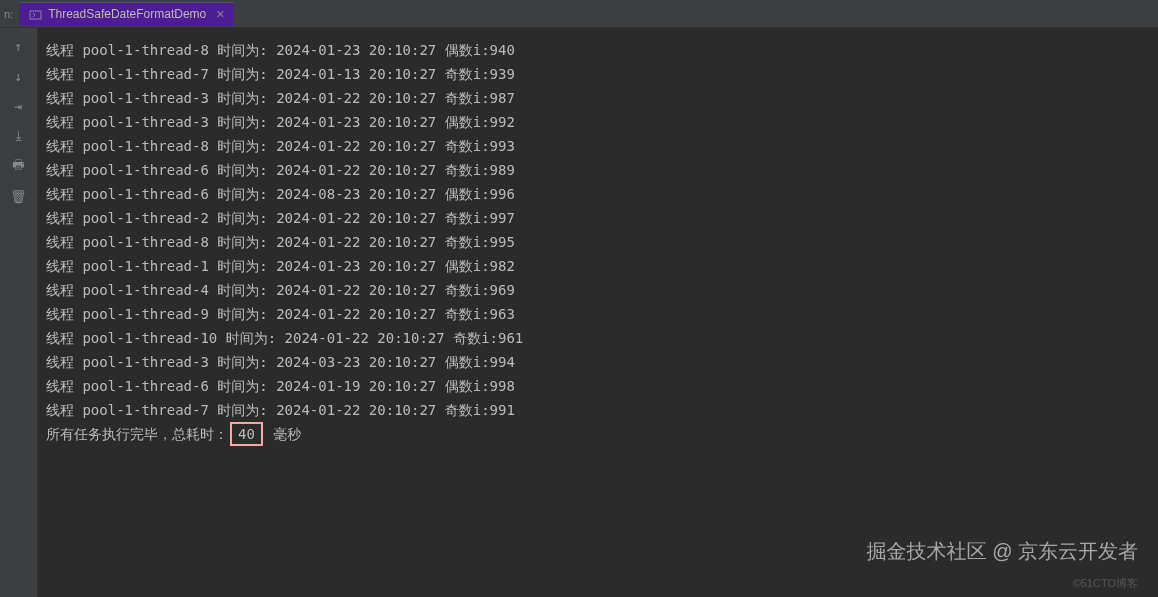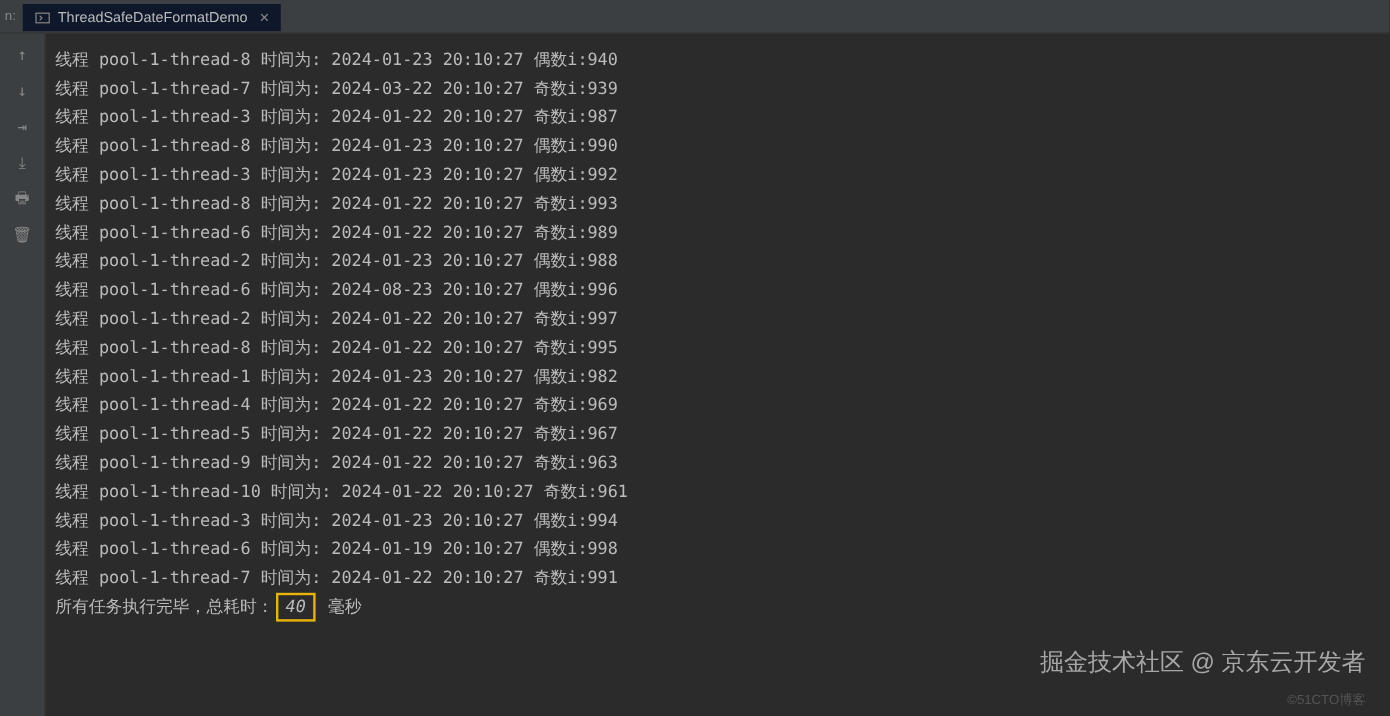--- a/index.html
+++ b/index.html
@@ -28,21 +28,21 @@
     .top-label {
       color: #888;
       font-family: sans-serif;
       font-size: 11px;
       padding-right: 6px;
     }
     .tab {
       display: flex;
       align-items: center;
       height: 24px;
-      background: #0f172a;
+      background: #4c1d95;
       padding: 0 10px;
       font-family: sans-serif;
       font-size: 12px;
       color: #bbb;
       border-top: 1px solid #555;
       gap: 6px;
     }
     .tab-icon {
       width: 13px;
       height: 13px;
@@ -86,25 +86,24 @@
       font-size: 14px;
       color: #bbbbbb;
       overflow: hidden;
     }
     .console-line {
       white-space: pre;
       font-family: "Menlo", "Consolas", monospace;
     }
     .highlight-box {
       display: inline-block;
-      border: 2px solid #eab308;
+      border: 2px solid #fca5a5;
       padding: 0 6px;
       margin: 0 2px;
       line-height: 20px;
-      font-style: italic;
     }
     .watermark {
       position: absolute;
       right: 20px;
       bottom: 32px;
       color: rgba(220,220,220,0.7);
       font-family: sans-serif;
       font-size: 20px;
       font-weight: 400;
       pointer-events: none;
@@ -141,36 +140,33 @@
   <div class="gutter">
   <div class="gutter-icon">↑</div>
       <div class="gutter-icon">↓</div>
       <div class="gutter-icon">⇥</div>
       <div class="gutter-icon">⤓</div>
       <div class="gutter-icon">🖶</div>
       <div class="gutter-icon">🗑</div>
     </div>
   <div class="console">
   <div class="console-line">线程 pool-1-thread-8 时间为: 2024-01-23 20:10:27 偶数i:940</div>
-      <div class="console-line">线程 pool-1-thread-7 时间为: 2024-03-22 20:10:27 奇数i:939</div>
+      <div class="console-line">线程 pool-1-thread-7 时间为: 2024-01-13 20:10:27 奇数i:939</div>
       <div class="console-line">线程 pool-1-thread-3 时间为: 2024-01-22 20:10:27 奇数i:987</div>
-      <div class="console-line">线程 pool-1-thread-8 时间为: 2024-01-23 20:10:27 偶数i:990</div>
       <div class="console-line">线程 pool-1-thread-3 时间为: 2024-01-23 20:10:27 偶数i:992</div>
       <div class="console-line">线程 pool-1-thread-8 时间为: 2024-01-22 20:10:27 奇数i:993</div>
       <div class="console-line">线程 pool-1-thread-6 时间为: 2024-01-22 20:10:27 奇数i:989</div>
-      <div class="console-line">线程 pool-1-thread-2 时间为: 2024-01-23 20:10:27 偶数i:988</div>
       <div class="console-line">线程 pool-1-thread-6 时间为: 2024-08-23 20:10:27 偶数i:996</div>
       <div class="console-line">线程 pool-1-thread-2 时间为: 2024-01-22 20:10:27 奇数i:997</div>
       <div class="console-line">线程 pool-1-thread-8 时间为: 2024-01-22 20:10:27 奇数i:995</div>
       <div class="console-line">线程 pool-1-thread-1 时间为: 2024-01-23 20:10:27 偶数i:982</div>
       <div class="console-line">线程 pool-1-thread-4 时间为: 2024-01-22 20:10:27 奇数i:969</div>
-      <div class="console-line">线程 pool-1-thread-5 时间为: 2024-01-22 20:10:27 奇数i:967</div>
       <div class="console-line">线程 pool-1-thread-9 时间为: 2024-01-22 20:10:27 奇数i:963</div>
       <div class="console-line">线程 pool-1-thread-10 时间为: 2024-01-22 20:10:27 奇数i:961</div>
-      <div class="console-line">线程 pool-1-thread-3 时间为: 2024-01-23 20:10:27 偶数i:994</div>
+      <div class="console-line">线程 pool-1-thread-3 时间为: 2024-03-23 20:10:27 偶数i:994</div>
       <div class="console-line">线程 pool-1-thread-6 时间为: 2024-01-19 20:10:27 偶数i:998</div>
       <div class="console-line">线程 pool-1-thread-7 时间为: 2024-01-22 20:10:27 奇数i:991</div>
       <div class="console-line"><span>所有任务执行完毕，总耗时：</span><span class="highlight-box">40</span><span> 毫秒</span></div>
     </div>
 </div>
 
 <div class="watermark">掘金技术社区 @ 京东云开发者</div>
 <div class="watermark-sub">©51CTO博客</div>
 
 </body></html>

